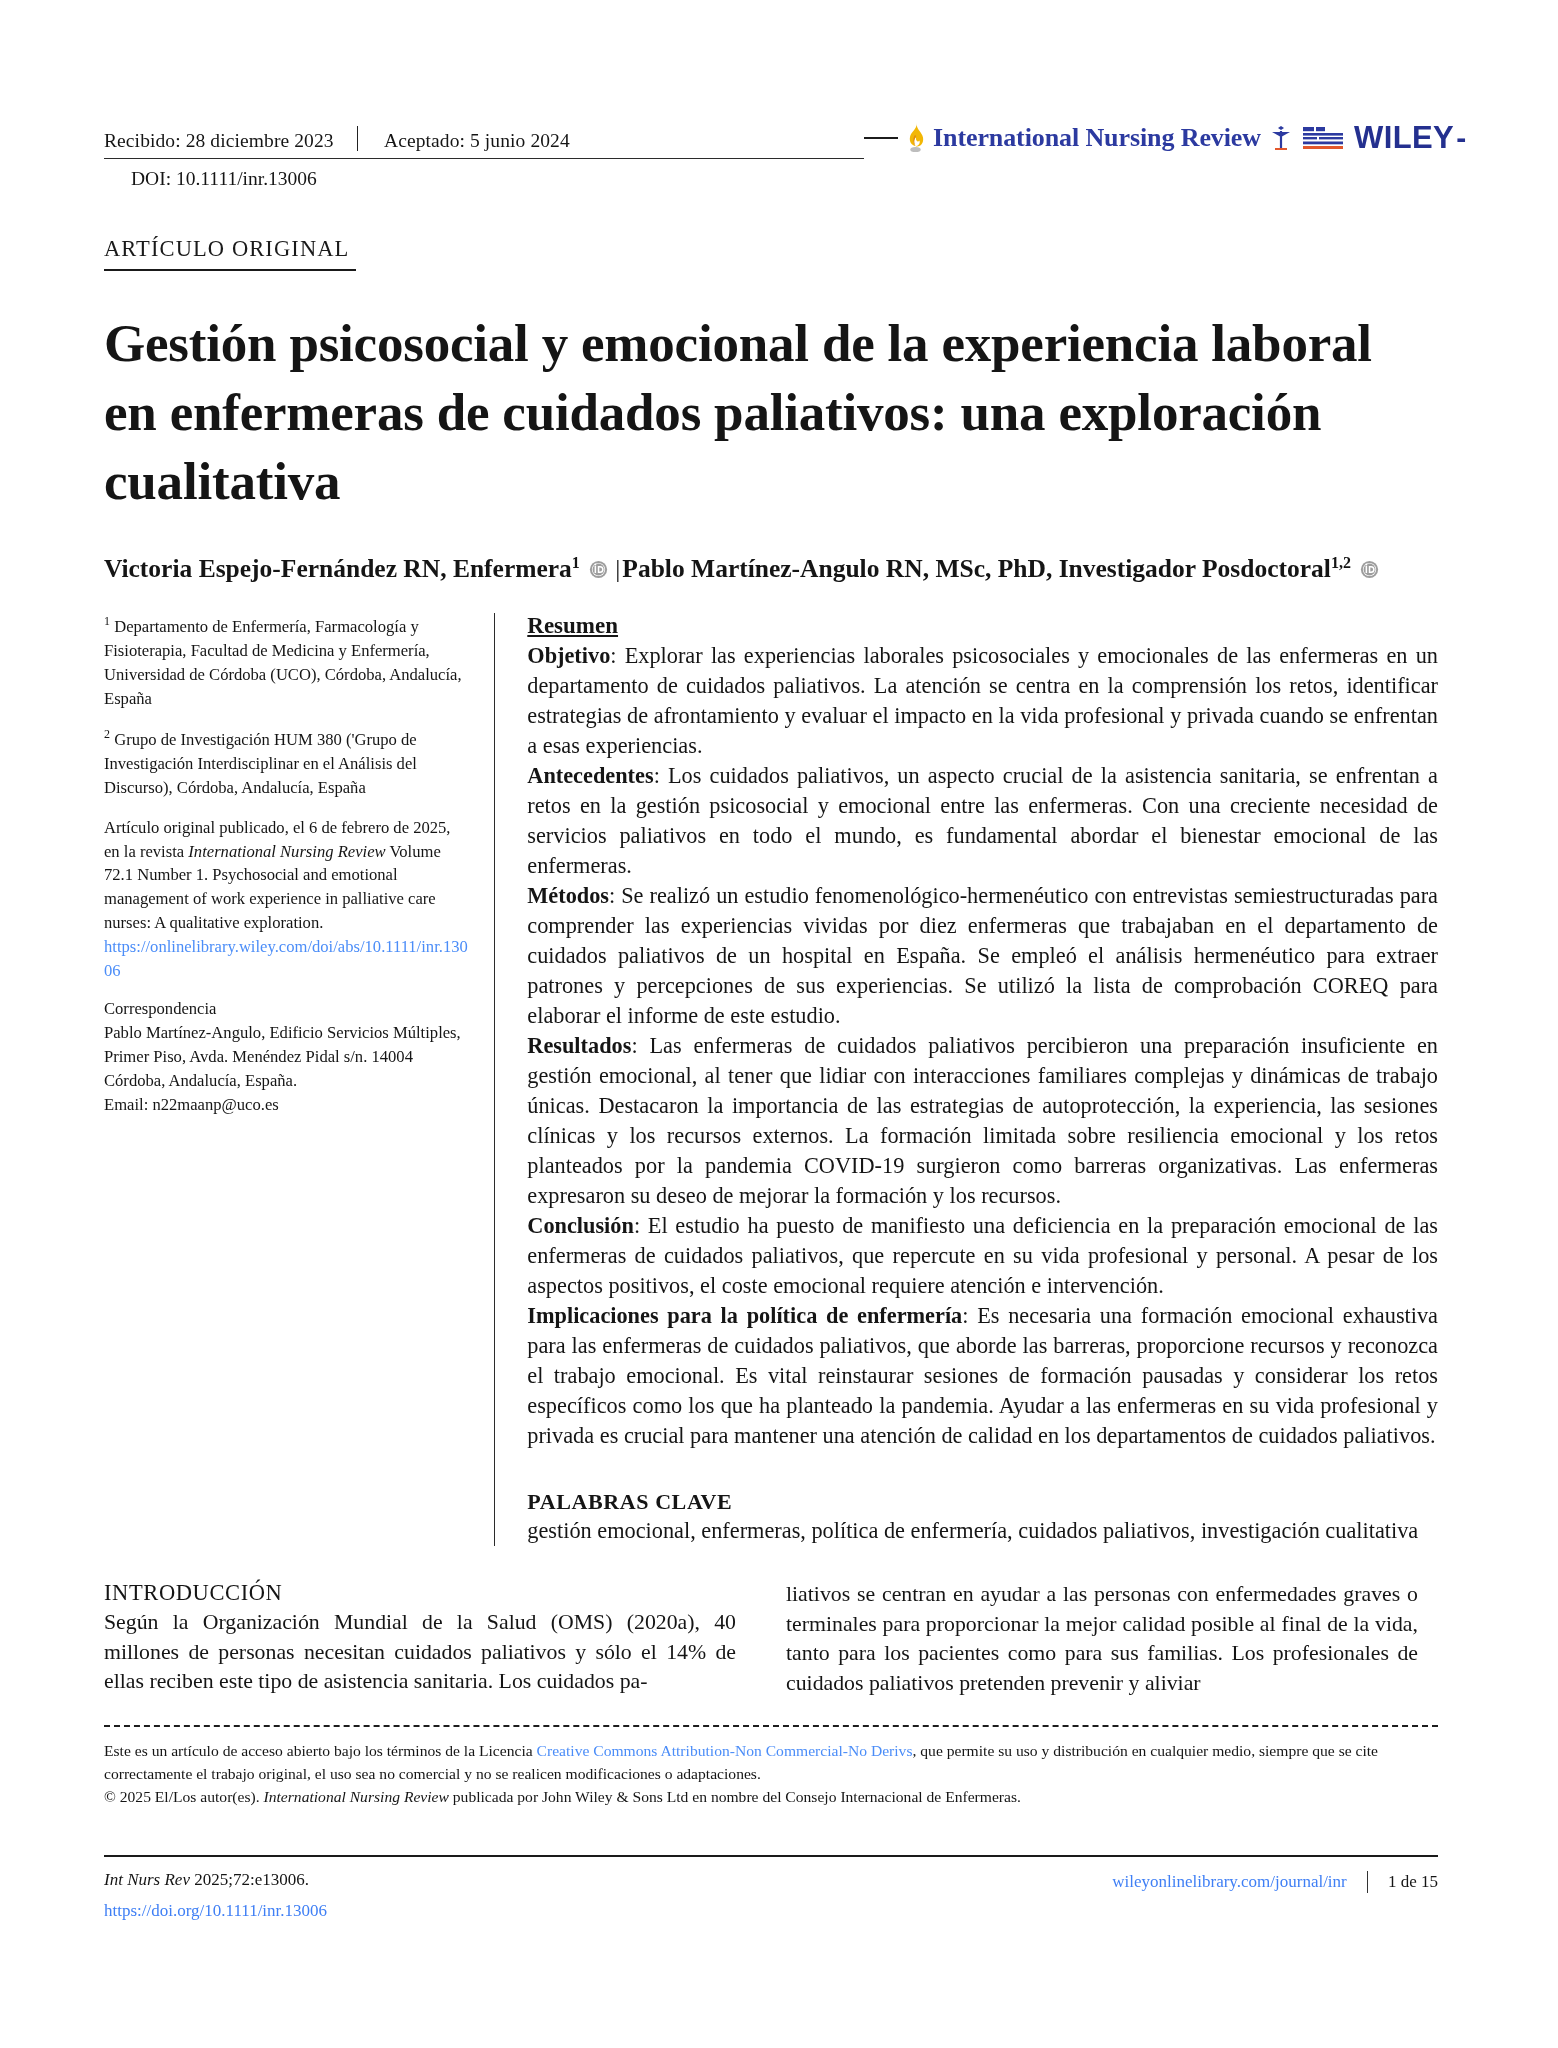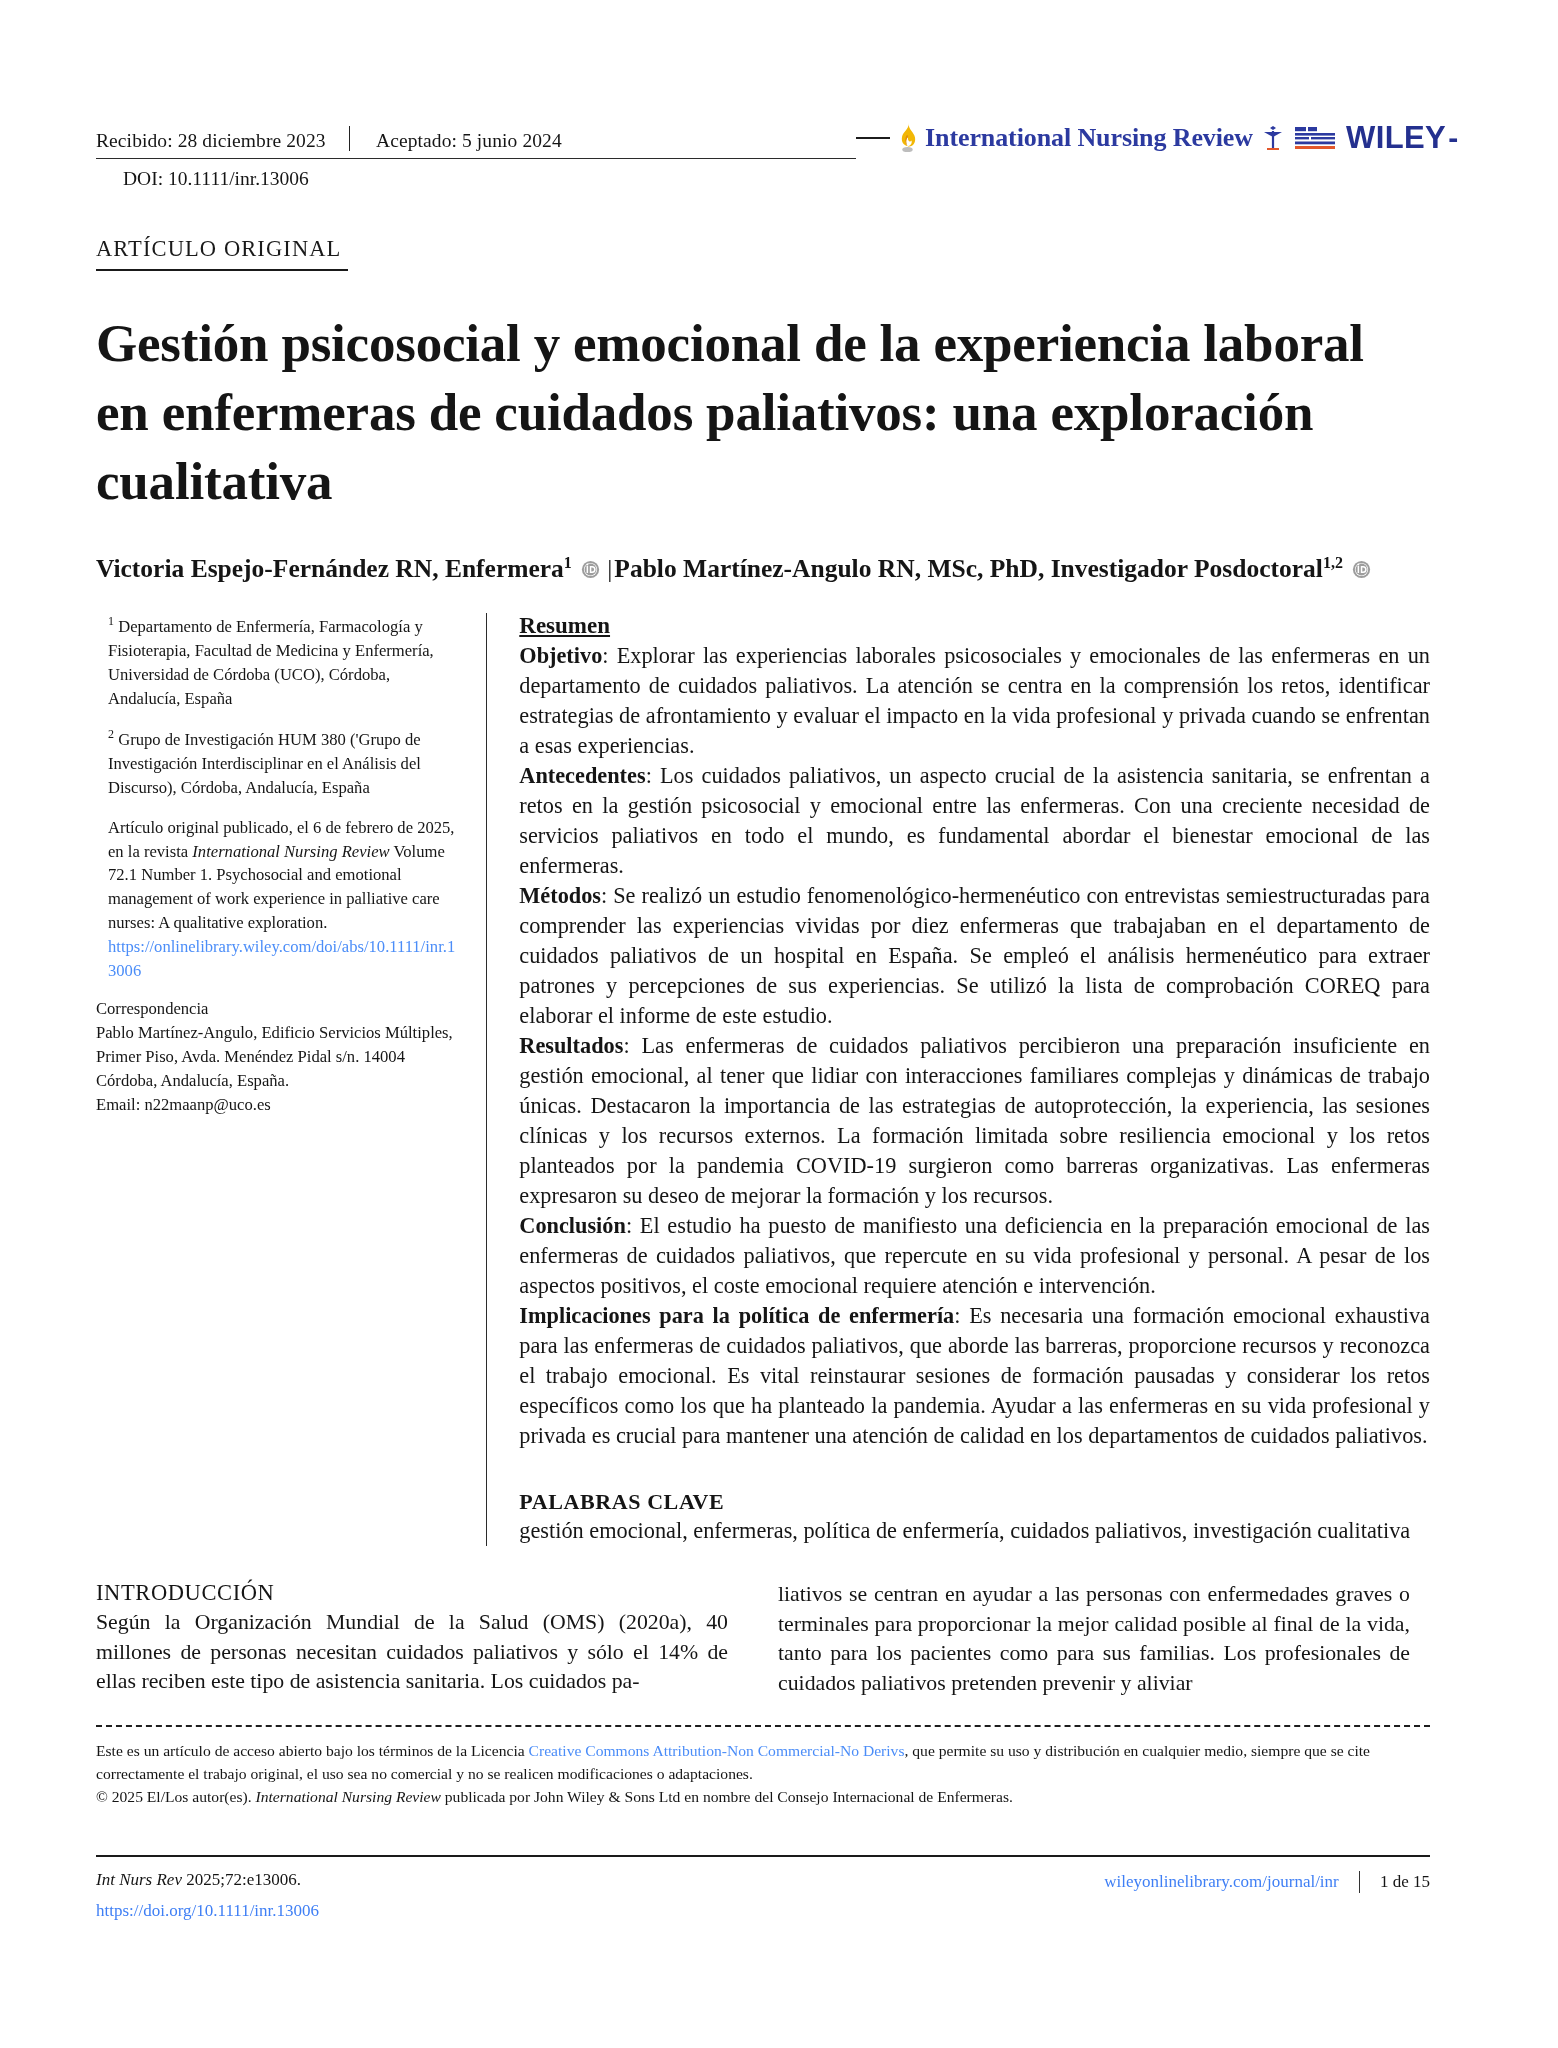--- a/index.html
+++ b/index.html
@@ -15,21 +15,21 @@
     margin: 0 auto;
     background: #ffffff;
     font-family: "Liberation Serif", "DejaVu Serif", serif;
     color: #151515;
     box-sizing: border-box;
     overflow: hidden;
   }
 
   .sheet {
     position: absolute;
-    left: 96px;
+    left: 104px;
     top: 120px;
     width: 1334px;
   }
 
   
   .topbar {
     display: flex;
     align-items: flex-end;
     justify-content: space-between;
   }
@@ -162,21 +162,20 @@
     background: #2b2b2b;
     align-self: stretch;
     margin-right: 32px;
   }
   .col-right { flex: 1; }
 
   .aff {
     font-size: 16.6px;
     line-height: 1.44;
     margin-bottom: 16px;
-    margin-left: 12px;
   }
   .aff sup { font-size: 12px; }
   .aff .ital { font-style: italic; }
   .link {
     color: #4b8df8;
     word-break: break-all;
   }
   .corr-head {
     font-size: 16.6px;
     margin-bottom: 2px;

